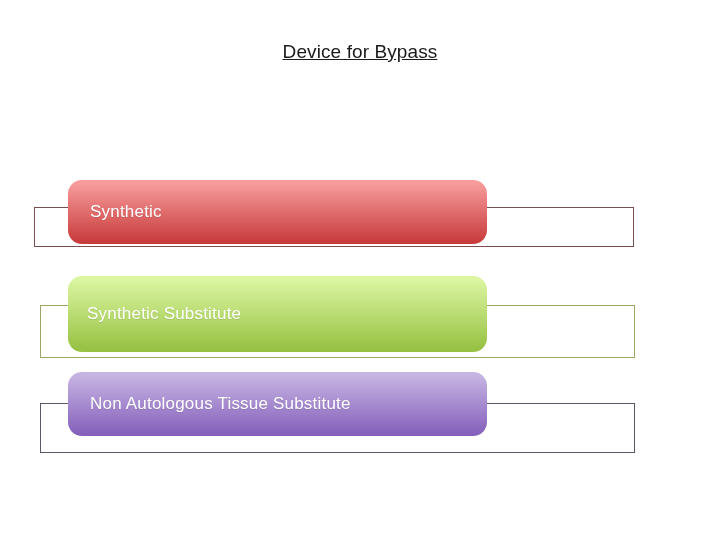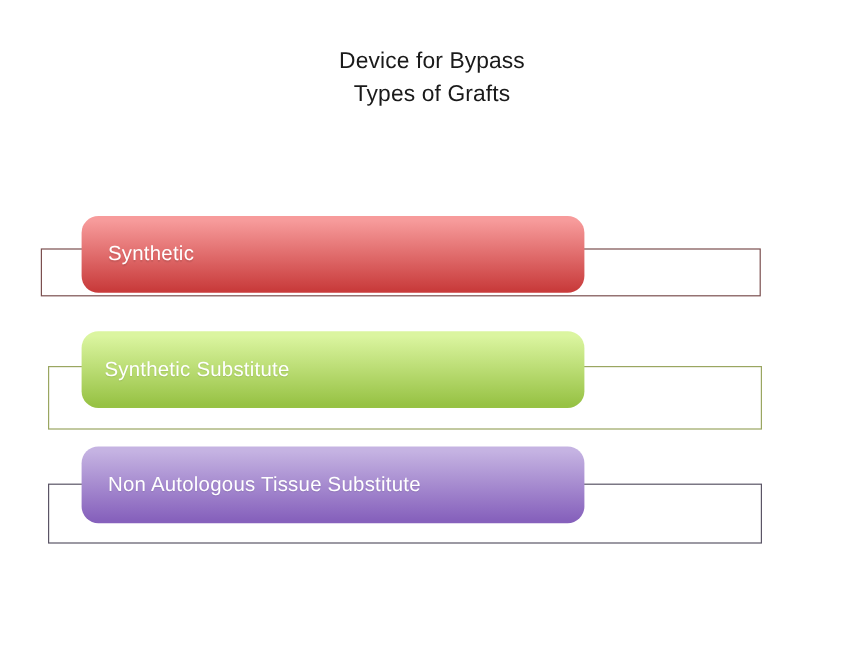--- a/index.html
+++ b/index.html
@@ -21,21 +21,21 @@
     position: absolute;
     left: 0;
     top: 38px;
     width: 720px;
     text-align: center;
     font-size: 19px;
     line-height: 27px;
     color: #1a1a1a;
     letter-spacing: 0.1px;
   }
-  .slide-title .line { display: block; }
+  .slide-title .line { display: block; text-decoration: underline; }
 
   
   .diagram {
     position: absolute;
     left: 0;
     top: 0;
     width: 720px;
     height: 540px;
   }
 
@@ -61,21 +61,21 @@
     letter-spacing: 0.2px;
     overflow: hidden;
   }
   .bar-label {
     white-space: nowrap;
     text-shadow: 0 1px 1px rgba(0,0,0,0.10);
   }
 
   
   .bar-1 { left: 68px; top: 180px; width: 419px; height: 64px; }
-  .bar-2 { left: 68px; top: 276px; width: 419px; height: 64px; padding-left: 19px; }
+  .bar-2 { left: 68px; top: 276px; width: 419px; height: 76px; padding-left: 19px; }
   .bar-3 { left: 68px; top: 372px; width: 419px; height: 64px; }
 
   
   .frame-1 { left: 34px; top: 207px; width: 600px; height: 40px; }
   .frame-2 { left: 40px; top: 305px; width: 595px; height: 53px; }
   .frame-3 { left: 40px; top: 403px; width: 595px; height: 50px; }
 
   
   .bar::after {
     content: "";
@@ -83,21 +83,20 @@
     left: 0; right: 0; bottom: 0;
     height: 6px;
     pointer-events: none;
   }
 </style>
 </head>
 <body style="background: rgb(255, 255, 255);">
 
 <div class="slide-title">
   <span class="line">Device for Bypass</span>
-  <span class="line">Types of Grafts</span>
 </div>
 
 <div class="diagram">
 
   <div class="frame frame-1" style="border-color: rgb(123, 79, 79);"></div>
   <div class="frame frame-2" style="border-color: rgb(154, 166, 97);"></div>
   <div class="frame frame-3" style="border-color: rgb(91, 85, 102);"></div>
 
   <div class="bar bar-1" style="background: linear-gradient(rgb(247, 155, 155) 0%, rgb(247, 155, 155) 6%, rgb(201, 60, 60) 96%, rgb(201, 60, 60) 100%); color: rgb(255, 255, 255);">
     <span class="bar-label">Synthetic</span>

